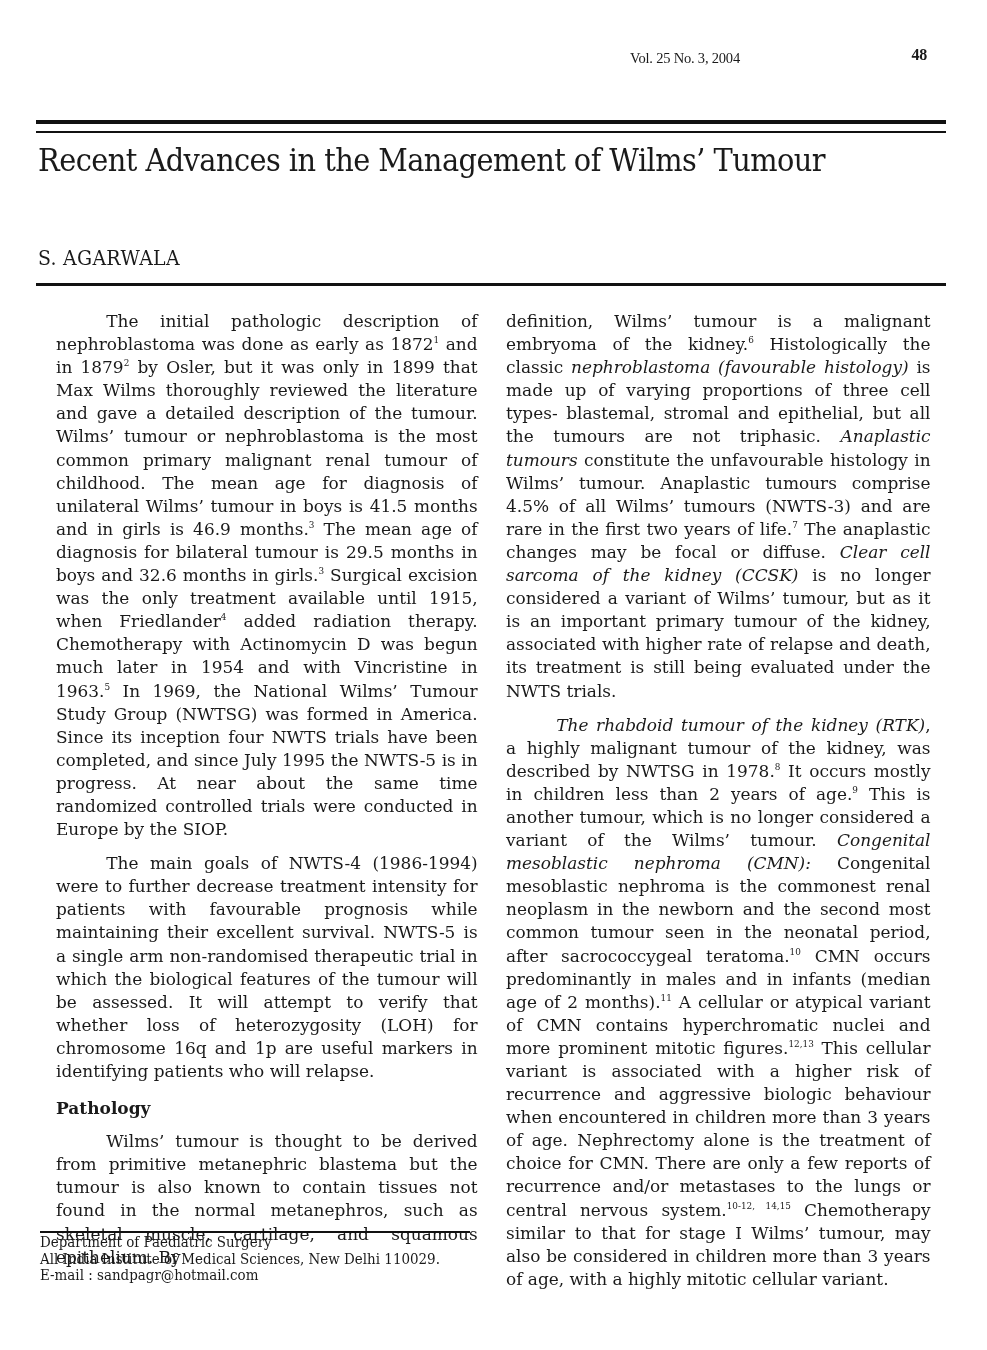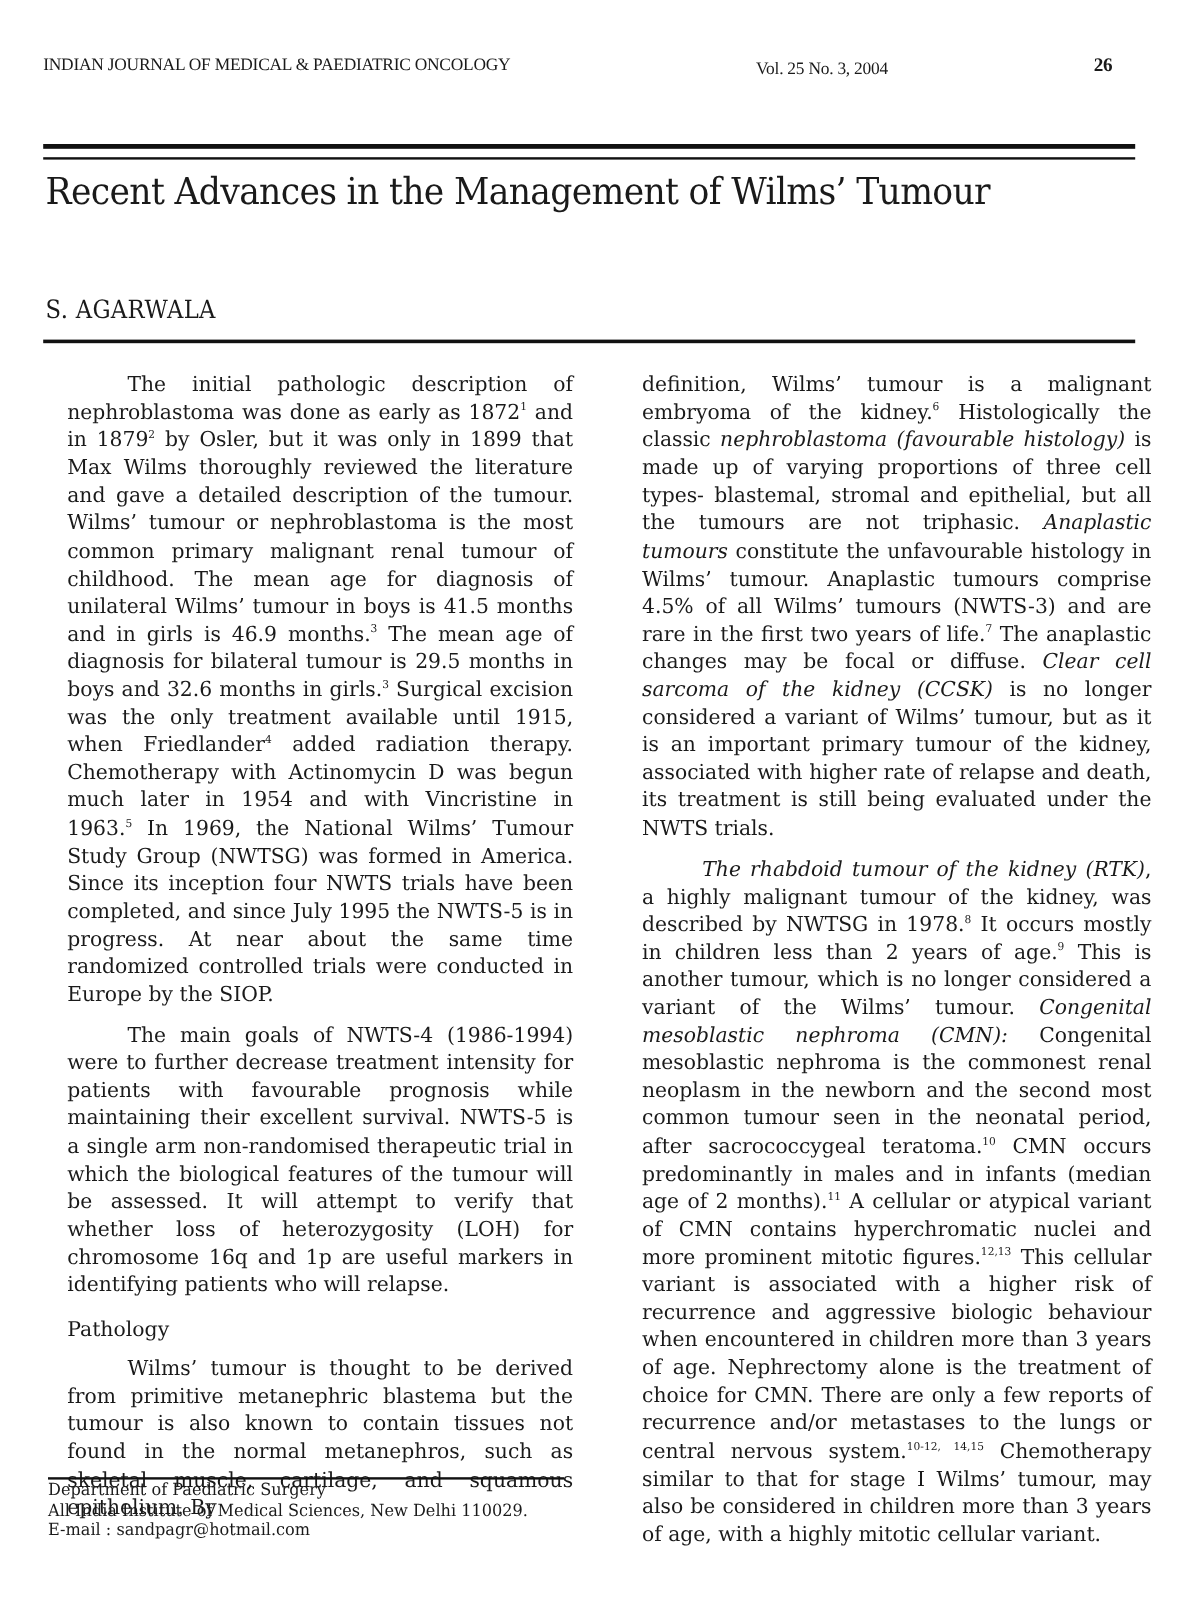--- a/index.html
+++ b/index.html
@@ -8,38 +8,37 @@
   .rh-journal { position: absolute; left: 0; top: 0; }
   .rh-volume { position: absolute; left: 546px; top: 4px; margin-left: 48px; }
   .rh-page { position: absolute; right: 12px; top: 0; font-weight: bold; font-size: 16px; }
   .rule-top1 { position: absolute; left: 36px; width: 910px; top: 120px; height: 4px; background: #111; }
   .rule-top2 { position: absolute; left: 36px; width: 910px; top: 131px; height: 2px; background: #111; }
   .title { position: absolute; left: 38px; top: 140px; width: 880px; font-family: "DejaVu Serif", serif; font-size: 31px; line-height: 40px; font-weight: normal; margin: 0; letter-spacing: -0.6px; transform: scaleX(0.93); transform-origin: left top; }
   .author { position: absolute; left: 38px; top: 246px; font-family: "DejaVu Serif", serif; font-size: 21px; letter-spacing: 0.3px; transform: scaleX(0.9); transform-origin: left top; }
   .rule-author { position: absolute; left: 36px; width: 910px; top: 283px; height: 3px; background: #111; }
   .col { position: absolute; top: 310px; font-family: "DejaVu Serif", serif; font-size: 17.2px; line-height: 23.1px; text-align: justify; }
   .col-left { left: 56px; width: 428px; }
-  .col-right { left: 535px; width: 431px; }
+  .col-right { left: 506px; width: 431px; }
   .col p { margin: 0; text-indent: 0; transform: scaleX(0.985); transform-origin: left top; }
   .col p.indent { text-indent: 51px; }
   .col .para-gap { height: 11px; }
-  .section-heading { font-weight: normal; font-size: 17px; margin: 14px 0 10px 0; }
+  .section-heading { font-weight: bold; font-size: 17px; margin: 14px 0 10px 0; }
   sup { font-size: 9px; line-height: 0; vertical-align: 7px; }
   em { font-style: italic; }
   .footnote-rule { position: absolute; left: 40px; top: 1231px; width: 430px; height: 2px; background: #111; }
   .footnote { position: absolute; left: 40px; top: 1234px; width: 440px; font-family: "DejaVu Serif", serif; font-size: 14px; line-height: 16.5px; }
   .footnote div { white-space: nowrap; transform: scaleX(0.96); transform-origin: left top; }
 </style>
 </head>
 <body>
 
 <div class="running-head">
-  <span class="rh-journal">INDIAN JOURNAL OF MEDICAL &amp; PAEDIATRIC ONCOLOGY</span>
   <span class="rh-volume">Vol. 25 No. 3, 2004</span>
-  <span class="rh-page">26</span>
+  <span class="rh-page">48</span>
 </div>
 
 <div class="rule-top1"></div>
 <div class="rule-top2"></div>
 
 <h1 class="title">Recent Advances in the Management of Wilms’ Tumour</h1>
 <div class="author">S. AGARWALA</div>
 <div class="rule-author"></div>
 
 <div class="col col-left">

